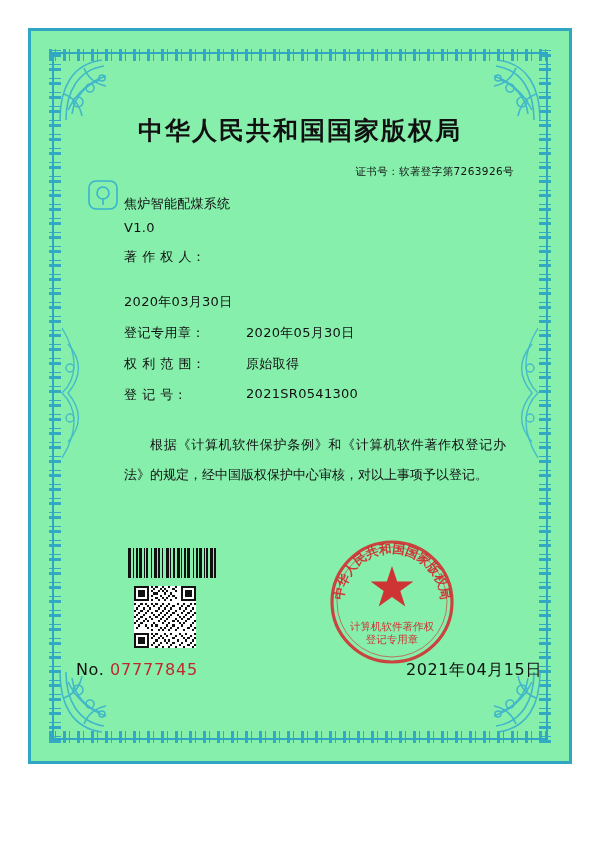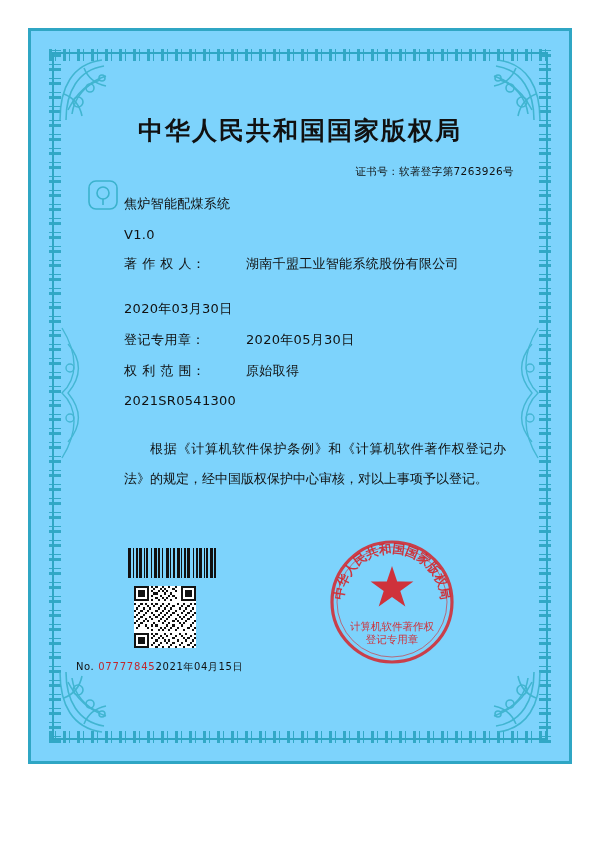--- a/index.html
+++ b/index.html
@@ -22,21 +22,21 @@
     box-sizing: border-box;
   }
 
   
   .cert-page {
     position: absolute;
     left: 28px;
     top: 28px;
     width: 544px;
     height: 736px;
-    background: #7dd3fc;
+    background: #86efac;
     box-sizing: border-box;
   }
 
   
   .border-frame {
     position: absolute;
     left: 0; top: 0; right: 0; bottom: 0;
     box-sizing: border-box;
     border: 3px solid #2fa6c4;
     padding: 5px;
@@ -150,21 +150,21 @@
     flex: 0 0 122px;
     letter-spacing: .5px;
     white-space: nowrap;
   }
   .field-value {
     flex: 1 1 auto;
     letter-spacing: .3px;
   }
   .field-value .second-line {
     display: block;
-    margin-top: 14px;
+    margin-top: 7px;
   }
 
   .gap-1 { height: 14px; }
 
   .body-text {
     margin-top: 26px;
     padding-left: 44px;
     padding-right: 14px;
     font-size: 13px;
     line-height: 30px;
@@ -207,22 +207,23 @@
     color: #d6242a;
   }
   .seal svg { width: 100%; height: 100%; display: block; }
 
   .footer-row {
     position: absolute;
     left: 48px;
     right: 30px;
     top: 632px;
     display: flex;
+    justify-content: space-between;
     align-items: baseline;
-    font-size: 10px;
+    font-size: 16px;
     color: #111;
     font-family: "DejaVu Sans", "Liberation Sans", sans-serif;
   }
   .serial { letter-spacing: .6px; }
   .serial .serial-num { color: #c0282d; letter-spacing: .8px; }
   .issue-date { letter-spacing: .6px; }
 </style>
 </head>
 <body>
 
@@ -316,41 +317,41 @@
 
         <div class="field-row">
           <div class="field-value">
             <span>焦炉智能配煤系统</span>
             <span class="second-line">V1.0</span>
           </div>
         </div>
 
         <div class="field-row">
           <div class="field-label">著 作 权 人：</div>
-          <div class="field-value">湖南千盟工业智能系统股份有限公司</div>
         </div>
 
         <div class="gap-1"></div>
 
         <div class="field-row">
           <div class="field-value">2020年03月30日</div>
         </div>
 
         <div class="field-row">
           <div class="field-label">登记专用章：</div>
           <div class="field-value">2020年05月30日</div>
         </div>
 
 
         <div class="field-row">
           <div class="field-label">权 利 范 围：</div>
           <div class="field-value">原始取得</div>
         </div>
 
         <div class="field-row">
+          <div class="field-label">登 记 号：</div>
           <div class="field-value">2021SR0541300</div>
         </div>
 
       </div>
 
       <div class="body-text">
         <p>根据《计算机软件保护条例》和《计算机软件著作权登记办法》的规定，经中国版权保护中心审核，对以上事项予以登记。</p>
       </div>
 
     </div>

